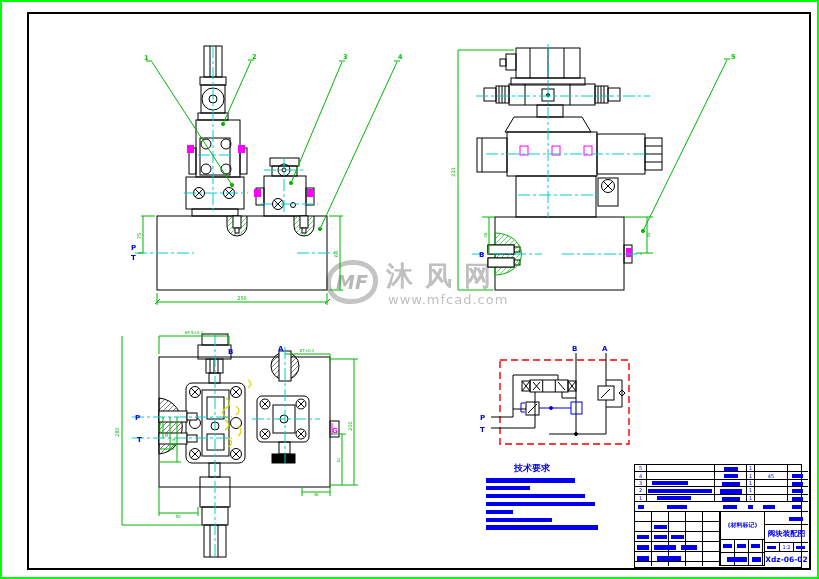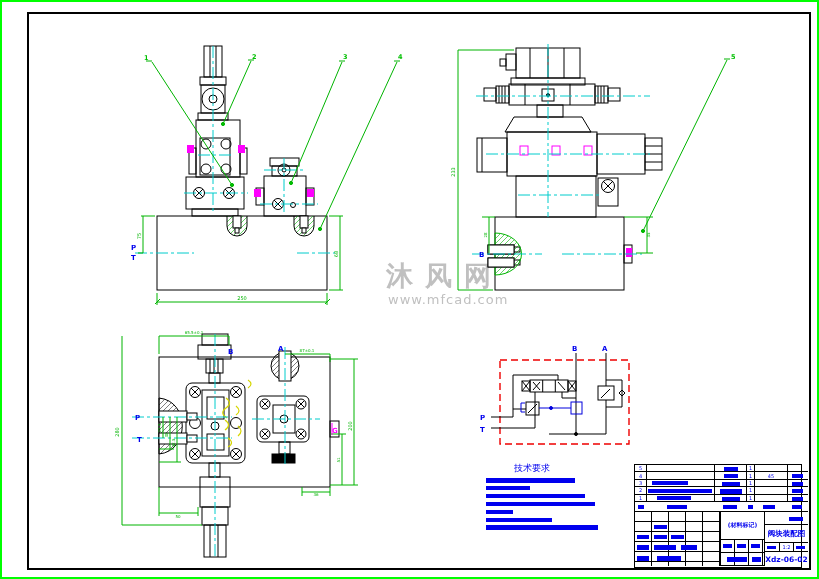--- a/index.html
+++ b/index.html
@@ -15,21 +15,21 @@
   
   svg#cad{position:absolute;left:0;top:0;z-index:2;}
   text{font-family:"DejaVu Sans",sans-serif;}
   .dim{font-size:5px;fill:#00b400;}
   .dimxs{font-size:4px;fill:#00b400;}
   .callout{font-size:6.5px;fill:#00c000;font-weight:bold;}
   .portlbl{font-size:7px;font-weight:bold;fill:#0000ee;}
   .maglbl{font-size:7px;font-weight:bold;fill:#ff00ff;}
   
   #techreq{position:absolute;left:484px;top:460px;width:125px;height:75px;z-index:3;}
-  #techreq .hd{position:absolute;left:28px;top:0;font-size:9px;font-weight:normal;color:#0000ee;}
+  #techreq .hd{position:absolute;left:28px;top:0;font-size:9px;font-weight:bold;color:#0000ee;}
   .tbar{position:absolute;left:0;height:4.5px;background:#0000ee;}
   
   #tb{position:absolute;left:632px;top:462px;width:168px;height:104px;border:1.5px solid #000;box-sizing:border-box;z-index:3;background:#fff;font-size:5px;color:#0000ee;}
   .tbrow{position:absolute;left:0;width:173px;height:7.4px;display:flex;border-bottom:1px solid #000;box-sizing:border-box;}
   .tbc{border-right:1px solid #000;box-sizing:border-box;height:100%;display:flex;align-items:center;justify-content:center;position:relative;overflow:hidden;}
   .blob{position:absolute;background:#0000ee;}
   #tbhdr{position:absolute;left:0;top:37px;width:173px;height:10px;border-bottom:1px solid #000;box-sizing:border-box;}
   #siggrid{position:absolute;left:0;top:47px;width:86px;height:54px;border-right:1px solid #000;box-sizing:border-box;
     background-image:repeating-linear-gradient(to right,transparent 0,transparent 16px,#000 16px,#000 17px),
                      repeating-linear-gradient(to bottom,transparent 0,transparent 9px,#000 9px,#000 10px);}
@@ -45,20 +45,21 @@
   #tbr4{position:absolute;left:0;top:40px;width:100%;height:14px;display:flex;align-items:center;justify-content:center;font-size:7.5px;font-weight:bold;}
 </style>
 </head>
 <body>
 
 <div id="screen">
   <div id="frame"></div>
 
 
   <div id="watermark">
+    <div class="logo">MF</div>
     <div class="wmname">沐风网</div>
     <div class="wmurl">www.mfcad.com</div>
   </div>
 
   <svg id="cad" width="819" height="579" viewBox="0 0 819 579">
     <defs>
       <pattern id="h1" width="5" height="5" patternUnits="userSpaceOnUse">
           <path d="M0 5 L5 0" stroke="#000" stroke-width="0.5"></path>
         </pattern>
       <pattern id="h2" width="5" height="5" patternUnits="userSpaceOnUse">

